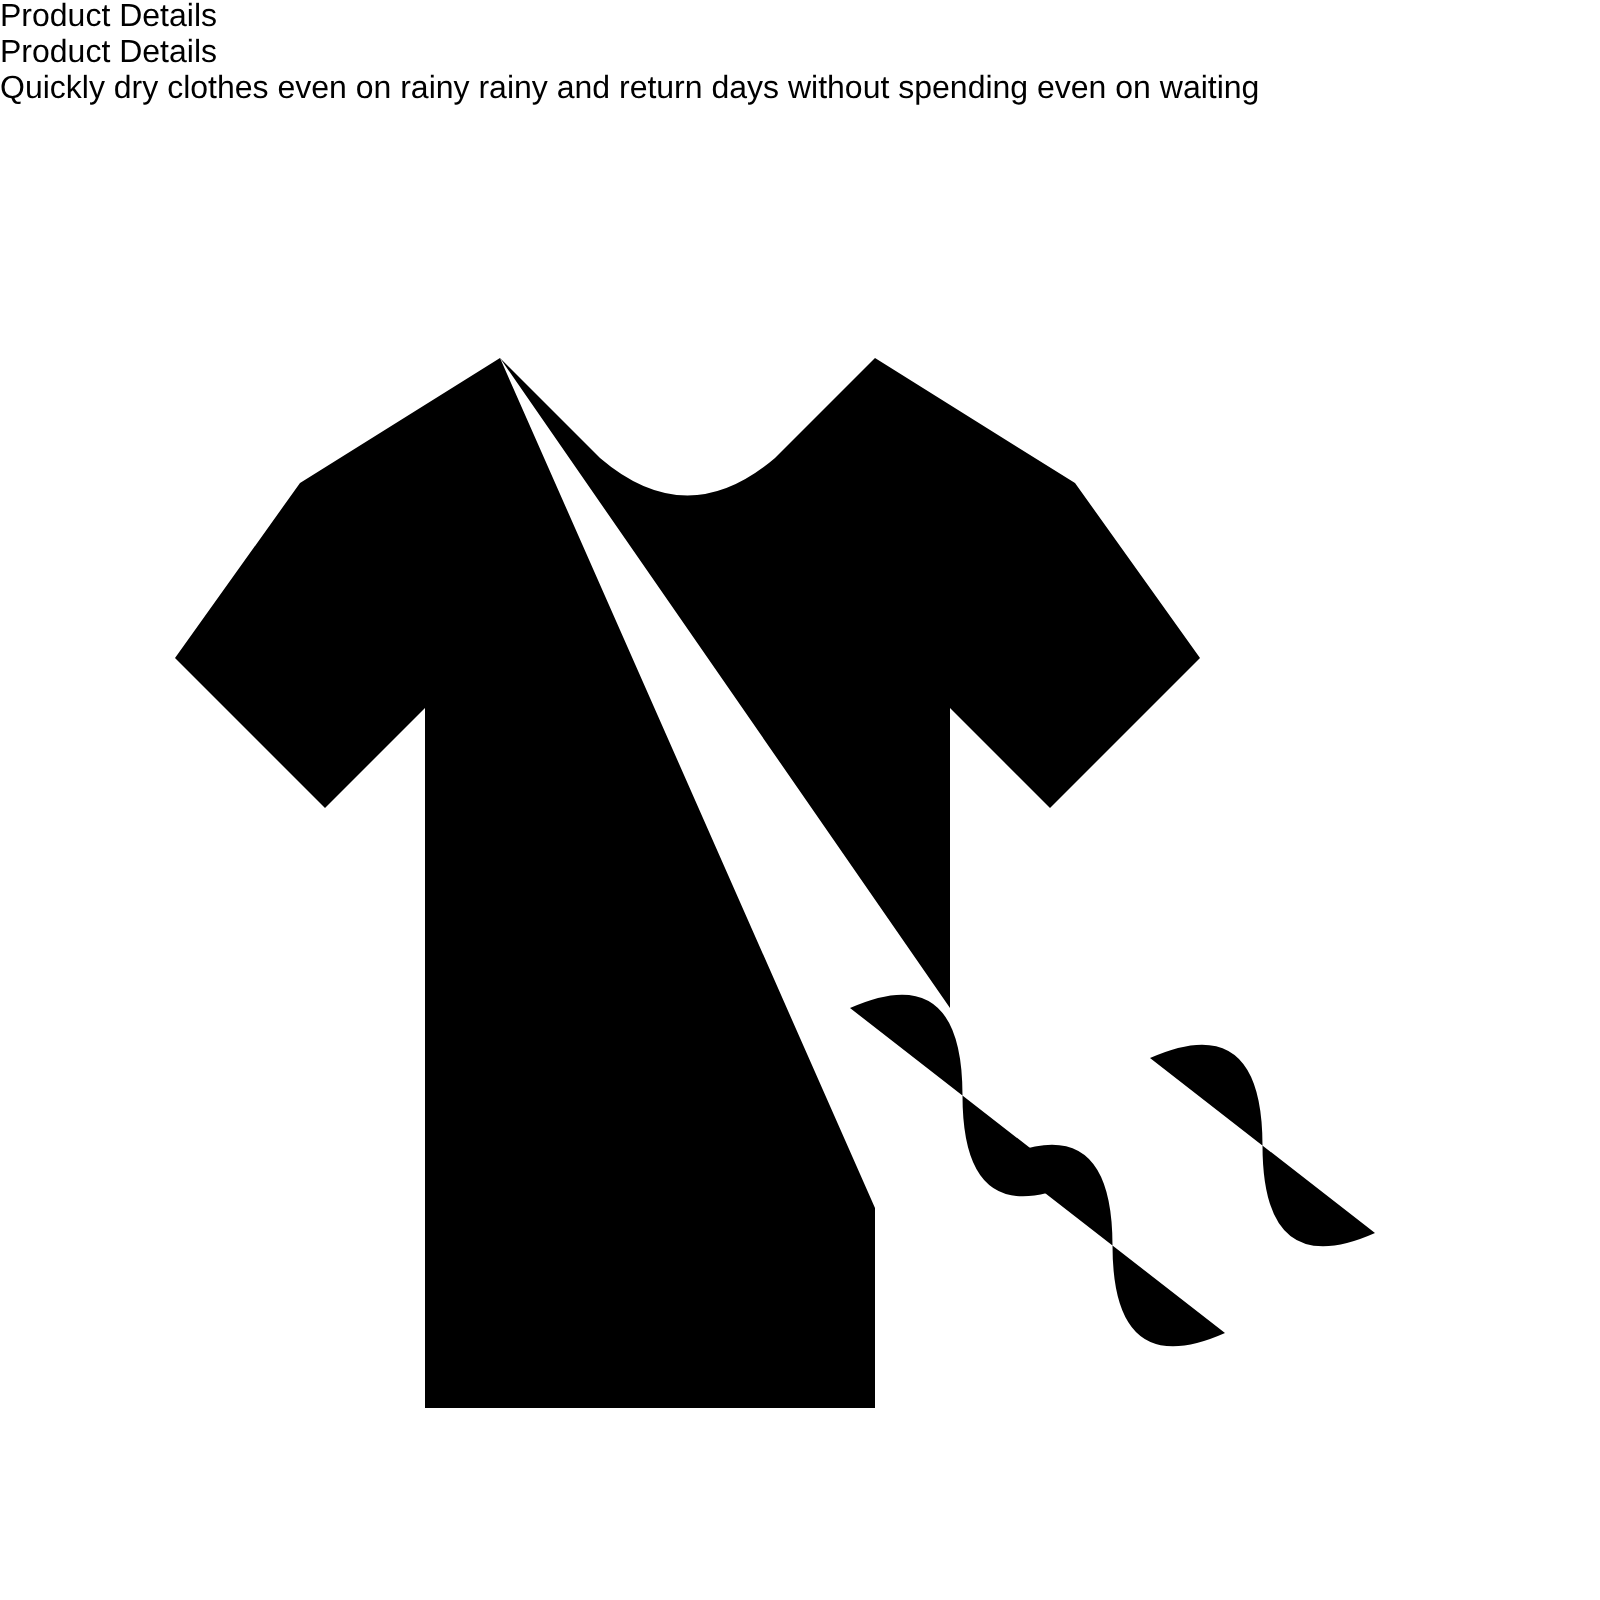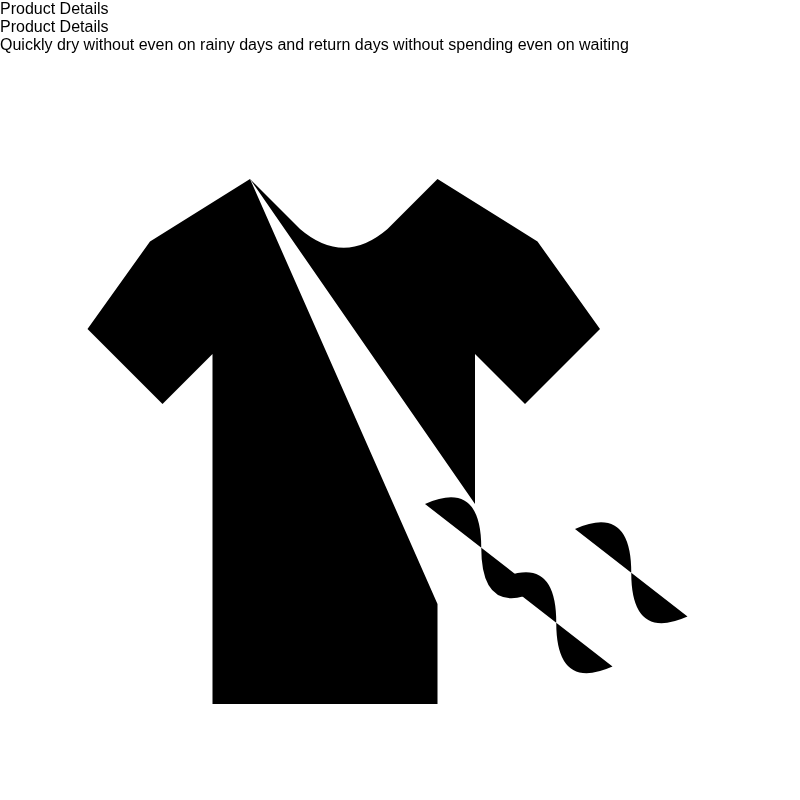--- a/index.html
+++ b/index.html
@@ -195,21 +195,21 @@
 
   <div class="ambient amb-1"></div>
   <div class="ambient amb-2"></div>
   <div class="ambient amb-3"></div>
 
   <div class="watermark">Product Details</div>
 
   <div class="title">Product Details</div>
 
   <div class="subtitle">
-    <span>Quickly dry without even on rainy days and return</span>
+    <span>Quickly dry clothes even on rainy rainy and return</span>
     <span>days without spending even on waiting</span>
   </div>
 
   <div class="brandmark">
     <i class="b-l"></i>
     <i class="b-m"></i>
     <i class="b-r"></i>
   </div>
 
   <div class="grid">

